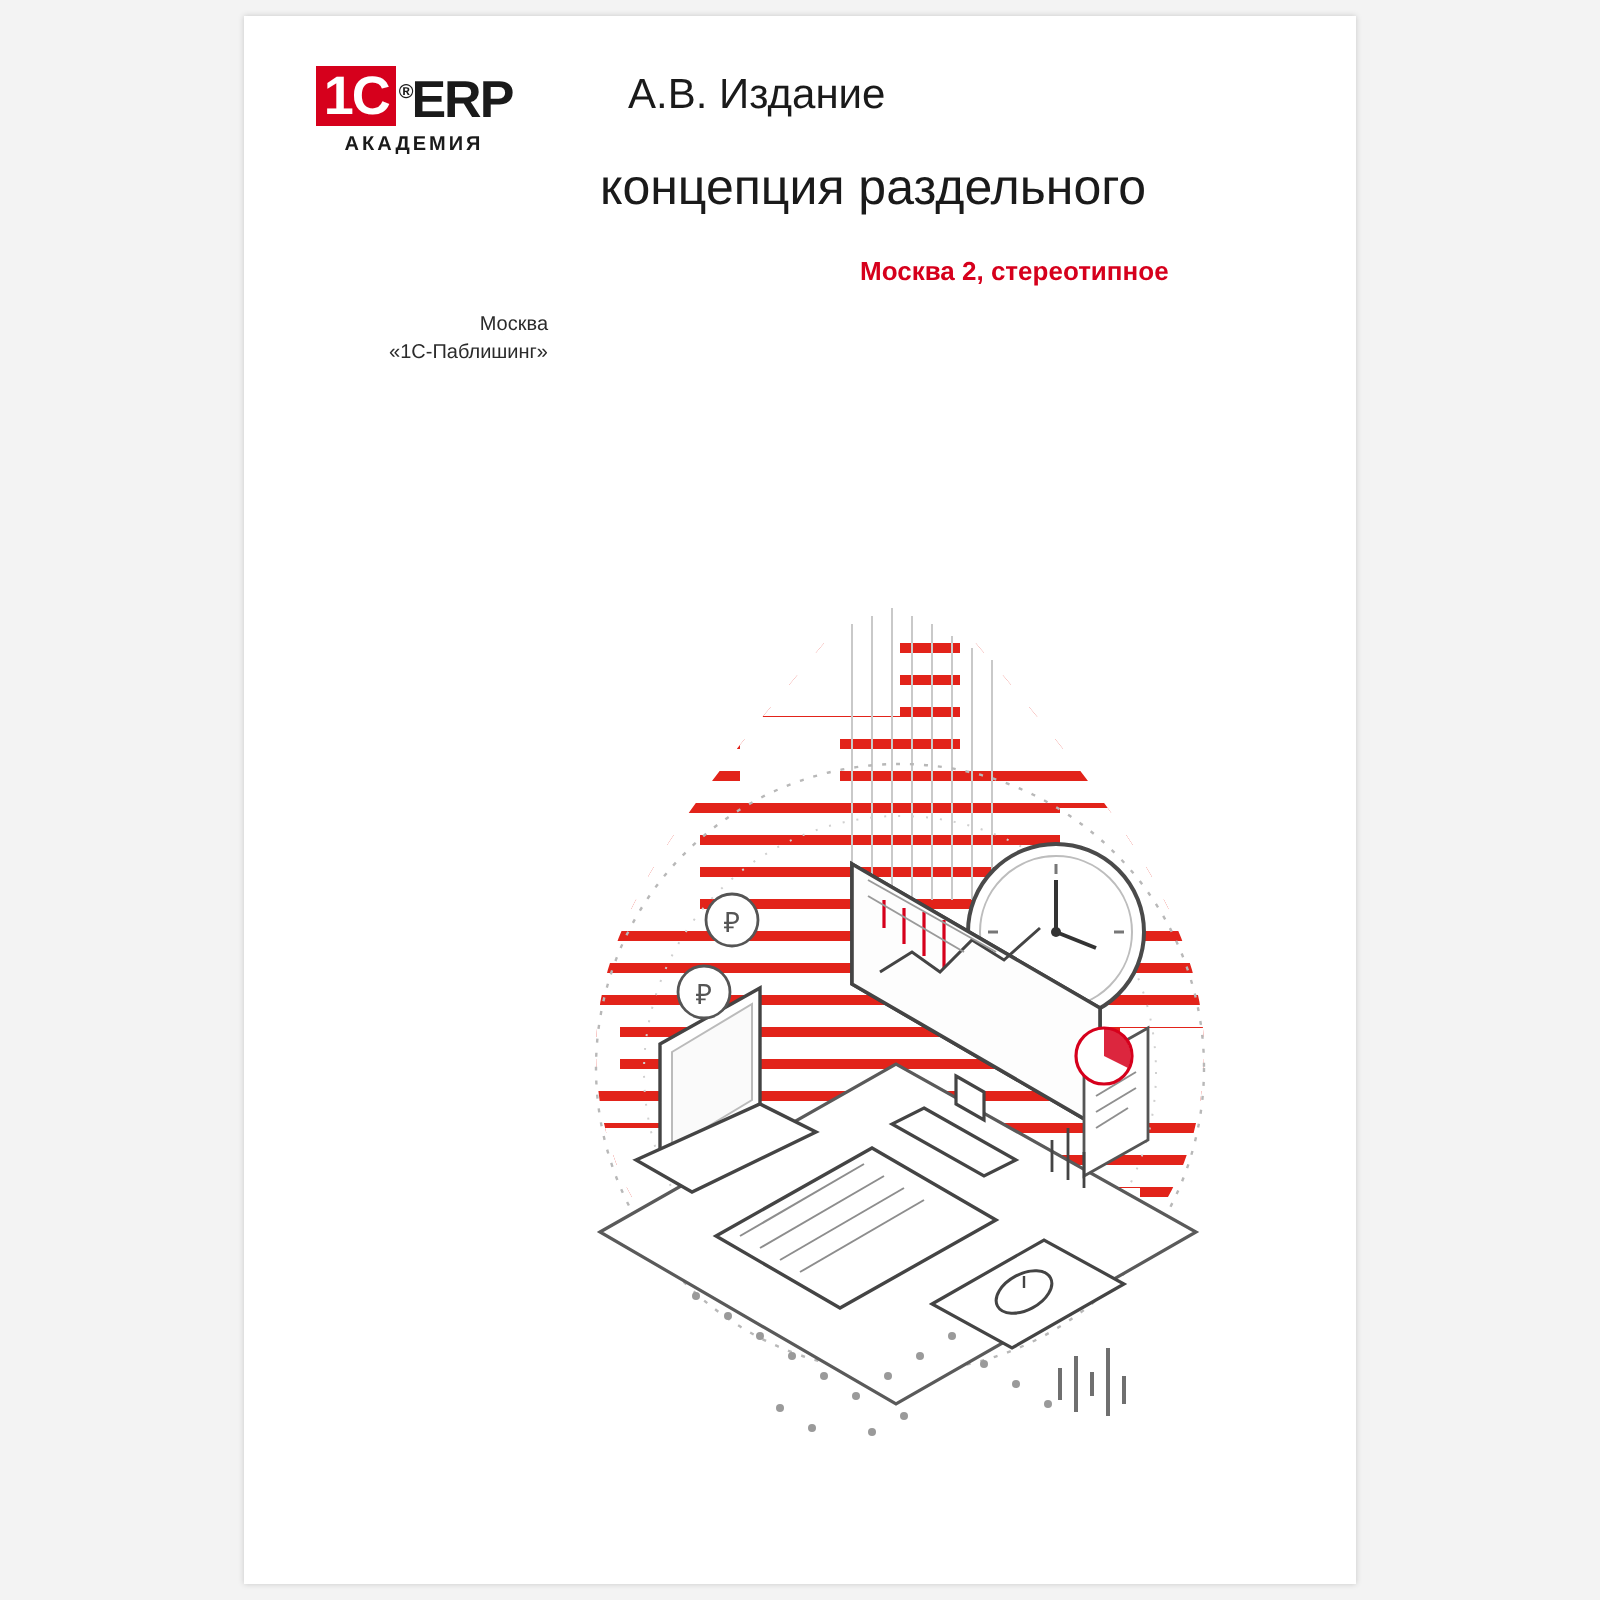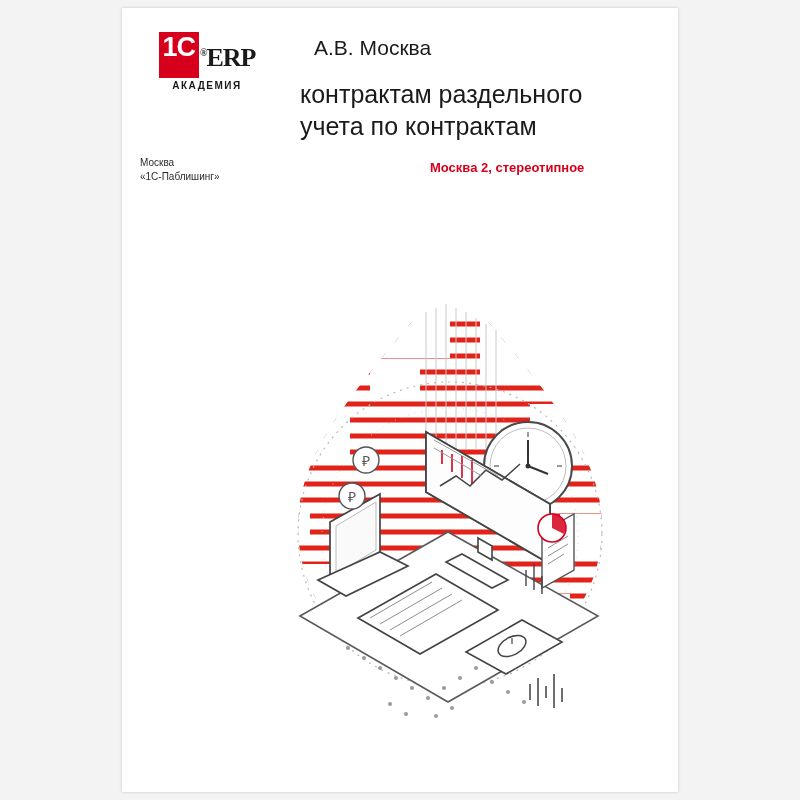--- a/index.html
+++ b/index.html
@@ -45,32 +45,32 @@
     justify-content: center;
     gap: 1px;
   }
   .logo-1c {
     display: inline-block;
     background: #d6001c;
     color: #ffffff;
     font-weight: bold;
     font-size: 27px;
     line-height: 30px;
-    padding: 0 4px 16px 4px;
+    padding: 0 4px 0 4px;
     letter-spacing: -1px;
     font-family: "Liberation Sans", sans-serif;
   }
   .logo-erp {
     display: inline-block;
     color: #1a1a1a;
     font-weight: bold;
     font-size: 26px;
     line-height: 30px;
     letter-spacing: -1px;
-    font-family: Liberation Serif, serif;
+    font-family: Liberation Sans, sans-serif;
   }
   .logo-sup {
     font-size: 10px;
     vertical-align: super;
     font-weight: bold;
     color: #1a1a1a;
   }
   .logo-academy {
     margin-top: 2px;
     font-size: 10px;
@@ -79,21 +79,21 @@
     color: #1a1a1a;
     text-align: center;
   }
 
   
   #publisher-block {
     position: absolute;
     left: 18px;
     top: 148px;
     width: 134px;
-    text-align: left;
+    text-align: right;
     font-size: 10px;
     line-height: 14px;
     color: #2b2b2b;
   }
 
   
   #title-block {
     position: absolute;
     left: 178px;
     top: 28px;
@@ -152,24 +152,23 @@
       </div>
       <div class="logo-academy">АКАДЕМИЯ</div>
     </div>
 
     <div id="publisher-block">
       <div>Москва</div>
       <div>«1С-Паблишинг»</div>
     </div>
 
     <div id="title-block">
-      <div id="author">А.В. Москва</div>
+      <div id="author">А.В. Издание</div>
       <div id="subtitle">
-        <div>контрактам раздельного</div>
-        <div>учета по контрактам</div>
+        <div>концепция раздельного</div>
       </div>
       <div id="edition">Москва 2, стереотипное</div>
     </div>
 
     <div id="illustration">
       <svg viewBox="0 0 440 480" width="440" height="480" xmlns="http://www.w3.org/2000/svg">
         <defs>
           <clipPath id="dropclip">
             <path d="M220 12 C 300 110, 372 180, 372 262 C 372 350, 304 410, 220 410 C 136 410, 68 350, 68 262 C 68 180, 140 110, 220 12 Z"></path>
           </clipPath>

